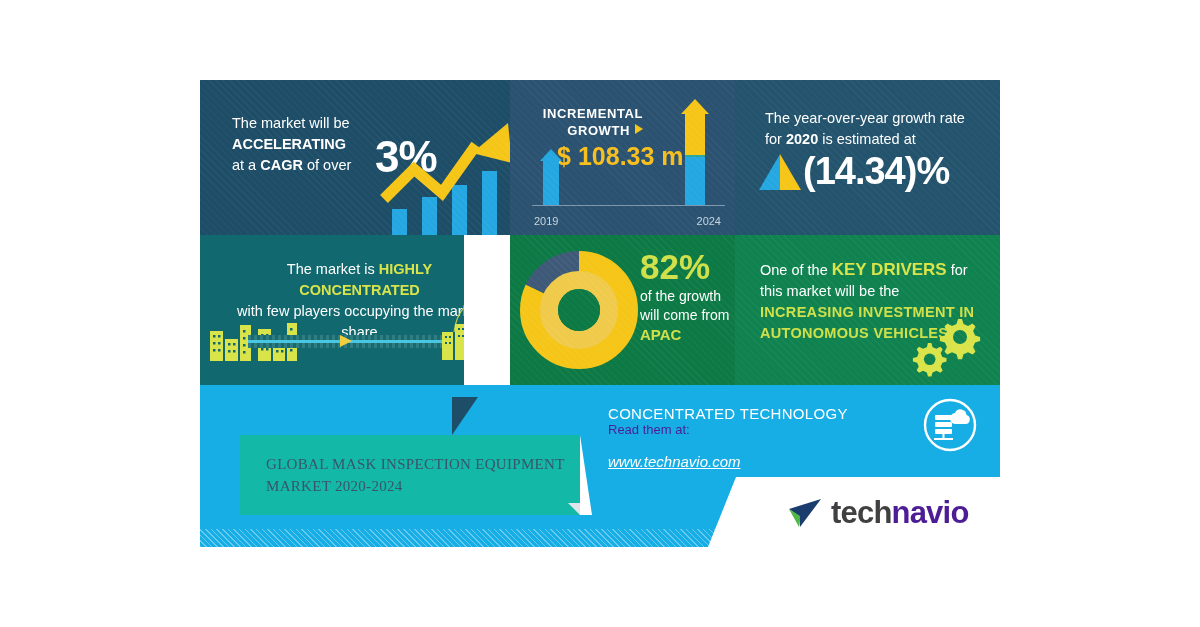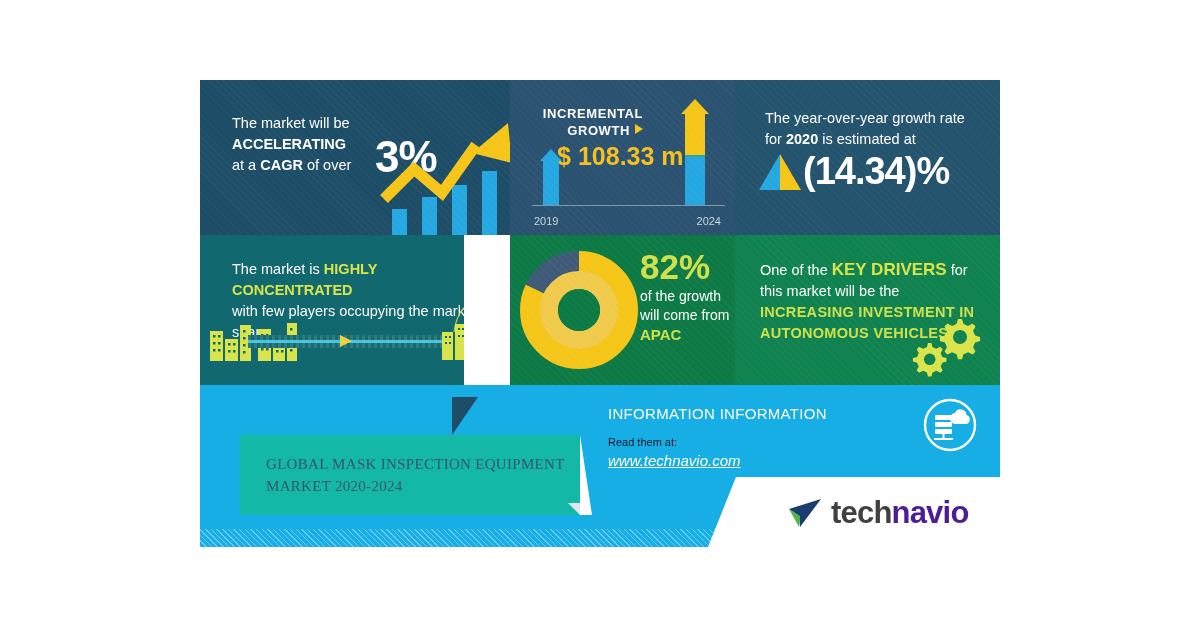--- a/index.html
+++ b/index.html
@@ -69,21 +69,21 @@
   .arr{position:absolute;bottom:30px;}
   .arr .shaft{position:absolute;bottom:0;left:0;width:100%;}
   .arrow-up{width:0;height:0;margin:0 auto;}
 
   
   .yoy-text{position:absolute;left:30px;top:28px;width:215px;}
   .yoy-row{position:absolute;left:22px;top:70px;display:flex;align-items:center;}
   .yoy-big{color:#ffffff;font-size:38px;font-weight:bold;letter-spacing:-1px;}
 
   
-  .p-conc{left:0;top:155px;width:264px;height:150px;background:#11686e;}
+  .p-conc{left:0;top:155px;width:264px;height:150px;background:#11686e;text-align:center;}
   .p-apac{left:310px;top:155px;width:225px;height:150px;background:#0d7a45;}
   .p-drv {left:535px;top:155px;width:265px;height:150px;background:#10824f;}
 
   .conc-text{position:absolute;left:32px;top:24px;width:255px;}
   .hl-y{color:#d9e44a;font-weight:bold;}
   .hl-y2{color:#cfe04a;font-weight:bold;letter-spacing:.3px;}
 
   .city{position:absolute;}
 
   .track{position:absolute;left:48px;bottom:37px;width:195px;height:13px;
@@ -135,22 +135,22 @@
   .tab-corner{
     position:absolute;left:40px;top:50px;width:0;height:0;
     border-top:9px solid #133a4f;border-left:9px solid transparent;
   }
 
   .stats{position:absolute;left:408px;top:14px;width:330px;}
   .stat-line1{display:flex;align-items:baseline;}
   .stat-num{color:#ffffff;font-size:30px;font-weight:bold;letter-spacing:-.5px;}
   .stat-cap{color:#ffffff;font-size:15px;margin-left:9px;}
   .stat-sub{color:#ffffff;font-size:15px;letter-spacing:.3px;margin-top:6px;}
-  .stat-read{color:#0f172a;font-size:11px;margin-top:14px;}
-  .stat-url{color:#ffffff;font-size:15px;font-style:italic;text-decoration:underline;margin-top:4px;display:inline-block;}
+  .stat-read{color:#4c1d95;font-size:13px;}
+  .stat-url{color:#ffffff;font-size:15px;font-style:italic;text-decoration:underline;margin-top:16px;display:inline-block;}
 
   .cloud-badge{position:absolute;left:722px;top:12px;width:56px;height:56px;}
 
   
   .logo-plate{
     position:absolute;left:536px;top:92px;width:264px;height:70px;background:#ffffff;
   }
   .logo-plate-skew{
     position:absolute;left:508px;top:92px;width:0;height:0;
     border-bottom:70px solid #ffffff;border-left:28px solid transparent;
@@ -364,21 +364,21 @@
           <span>GLOBAL MASK INSPECTION EQUIPMENT</span><br>
           <span>MARKET 2020-2024</span>
         </div>
       </div>
       <div class="card-fold"></div>
       <div class="card-corner"></div>
 
       <div class="stats">
         <div class="stat-line1">
         </div>
-        <div class="stat-sub">INFORMATION INFORMATION</div>
+        <div class="stat-sub">CONCENTRATED TECHNOLOGY</div>
         <div class="stat-read">Read them at:</div>
         <a class="stat-url" href="#">www.technavio.com</a>
       </div>
 
       <svg class="cloud-badge" viewBox="0 0 56 56">
         <circle cx="28" cy="28" r="25" fill="none" stroke="#ffffff" stroke-width="2.4"></circle>
         <g fill="#ffffff">
           <rect x="13" y="18" width="17" height="5" rx="1"></rect>
           <rect x="13" y="25" width="17" height="5" rx="1"></rect>
           <rect x="13" y="32" width="17" height="5" rx="1"></rect>

